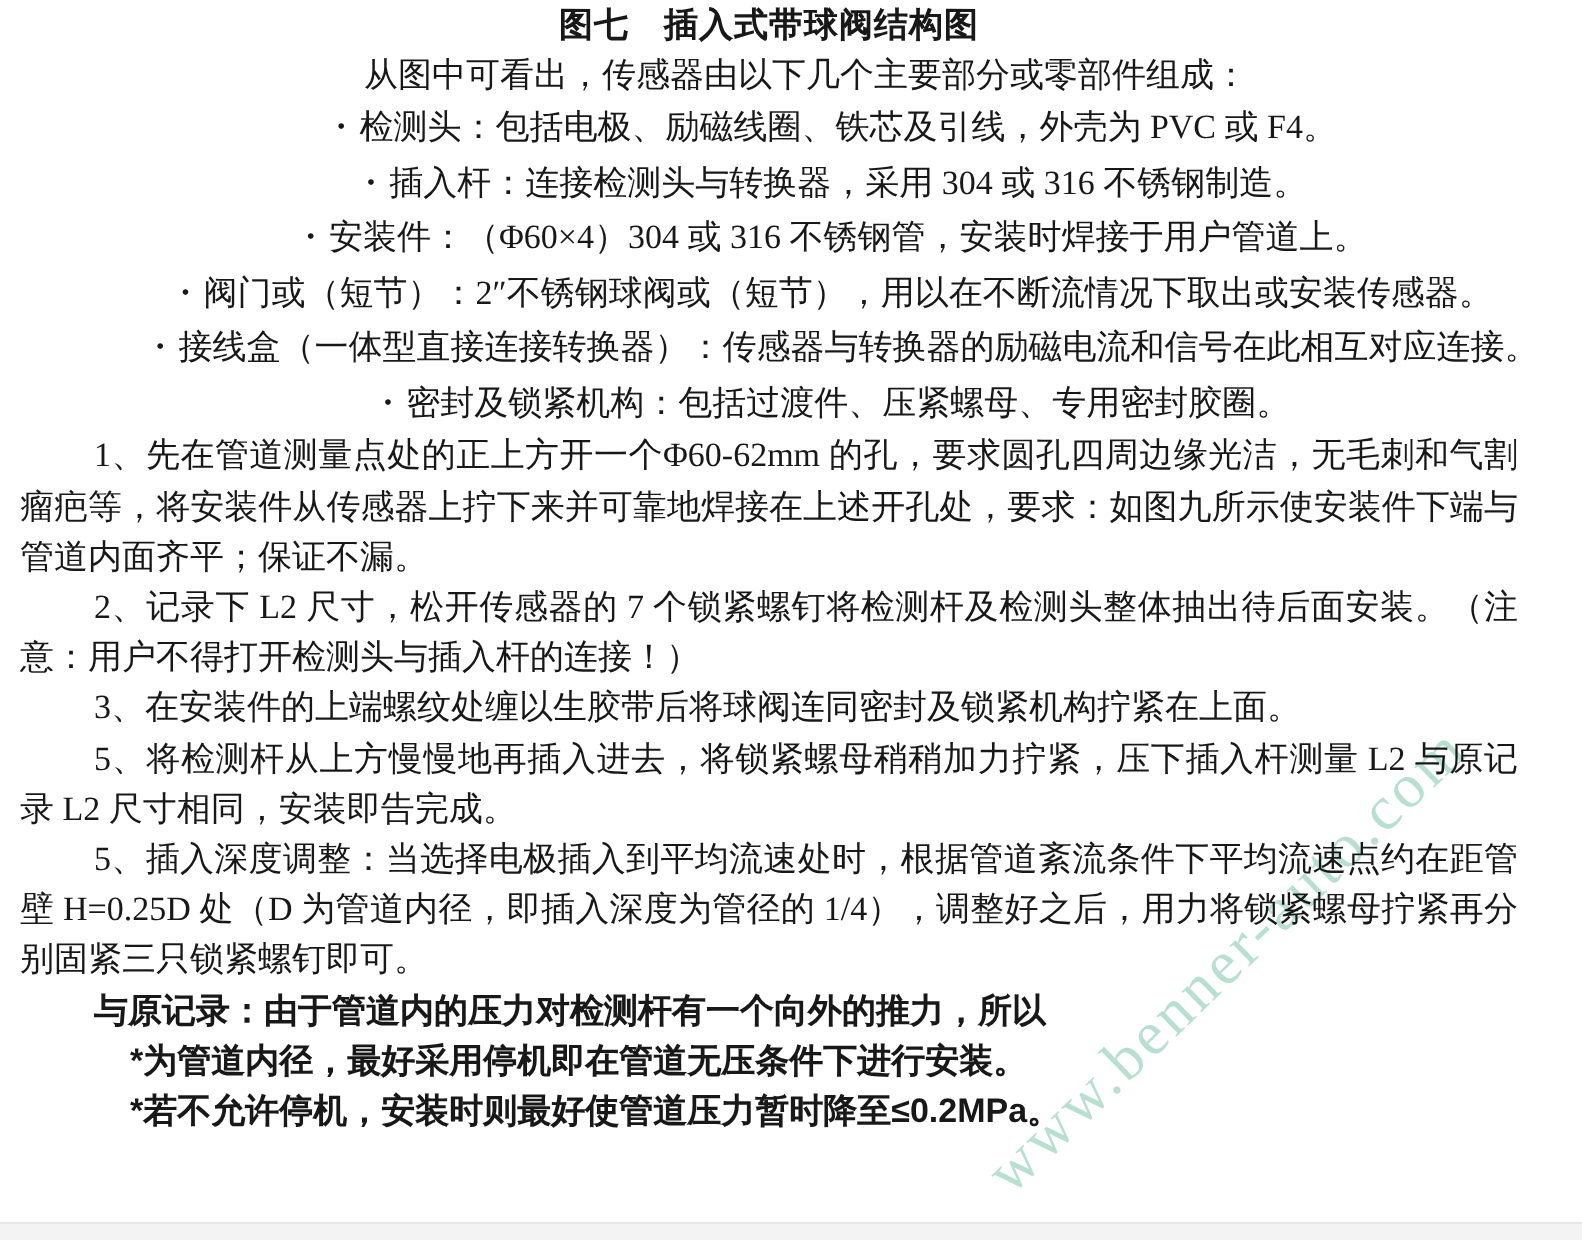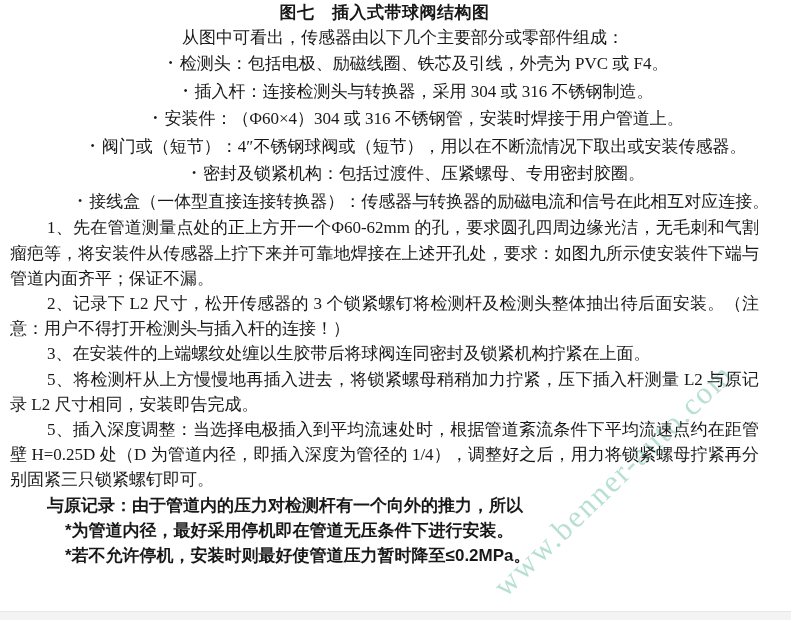--- a/index.html
+++ b/index.html
@@ -79,28 +79,28 @@
   <div class="doc">
 
     <p class="title">图七　插入式带球阀结构图</p>
 
     <p class="indent">从图中可看出，传感器由以下几个主要部分或零部件组成：</p>
 
     <div>
       <p class="bullet"><span class="dot">•</span><span>检测头：包括电极、励磁线圈、铁芯及引线，外壳为 PVC 或 F4。</span></p>
       <p class="bullet"><span class="dot">•</span><span>插入杆：连接检测头与转换器，采用 304 或 316 不锈钢制造。</span></p>
       <p class="bullet"><span class="dot">•</span><span>安装件：（Φ60×4）304 或 316 不锈钢管，安装时焊接于用户管道上。</span></p>
-      <p class="bullet"><span class="dot">•</span><span>阀门或（短节）：4″不锈钢球阀或（短节），用以在不断流情况下取出或安装传感器。</span></p>
+      <p class="bullet"><span class="dot">•</span><span>阀门或（短节）：2″不锈钢球阀或（短节），用以在不断流情况下取出或安装传感器。</span></p>
+      <p class="bullet"><span class="dot">•</span><span>接线盒（一体型直接连接转换器）：传感器与转换器的励磁电流和信号在此相互对应连接。</span></p>
       <p class="bullet"><span class="dot">•</span><span>密封及锁紧机构：包括过渡件、压紧螺母、专用密封胶圈。</span></p>
-      <p class="bullet"><span class="dot">•</span><span>接线盒（一体型直接连接转换器）：传感器与转换器的励磁电流和信号在此相互对应连接。</span></p>
     </div>
 
     <div>
       <p class="indent step">1、先在管道测量点处的正上方开一个Φ60-62mm 的孔，要求圆孔四周边缘光洁，无毛刺和气割瘤疤等，将安装件从传感器上拧下来并可靠地焊接在上述开孔处，要求：如图九所示使安装件下端与管道内面齐平；保证不漏。</p>
-      <p class="indent step">2、记录下 L2 尺寸，松开传感器的 3 个锁紧螺钉将检测杆及检测头整体抽出待后面安装。（注意：用户不得打开检测头与插入杆的连接！）</p>
+      <p class="indent step">2、记录下 L2 尺寸，松开传感器的 7 个锁紧螺钉将检测杆及检测头整体抽出待后面安装。（注意：用户不得打开检测头与插入杆的连接！）</p>
       <p class="indent step">3、在安装件的上端螺纹处缠以生胶带后将球阀连同密封及锁紧机构拧紧在上面。</p>
       <p class="indent step">5、将检测杆从上方慢慢地再插入进去，将锁紧螺母稍稍加力拧紧，压下插入杆测量 L2 与原记录 L2 尺寸相同，安装即告完成。</p>
       <p class="indent step">5、插入深度调整：当选择电极插入到平均流速处时，根据管道紊流条件下平均流速点约在距管壁 H=0.25D 处（D 为管道内径，即插入深度为管径的 1/4），调整好之后，用力将锁紧螺母拧紧再分别固紧三只锁紧螺钉即可。</p>
     </div>
 
     <div>
       <p class="notice-head">与原记录：由于管道内的压力对检测杆有一个向外的推力，所以</p>
       <p class="notice-item">*为管道内径，最好采用停机即在管道无压条件下进行安装。</p>
       <p class="notice-item">*若不允许停机，安装时则最好使管道压力暂时降至≤0.2MPa。</p>
     </div>

